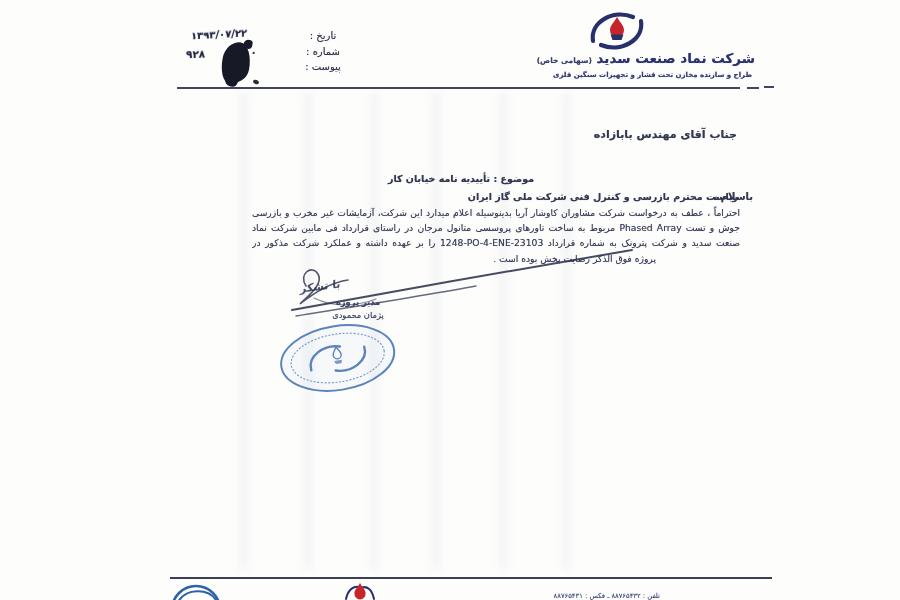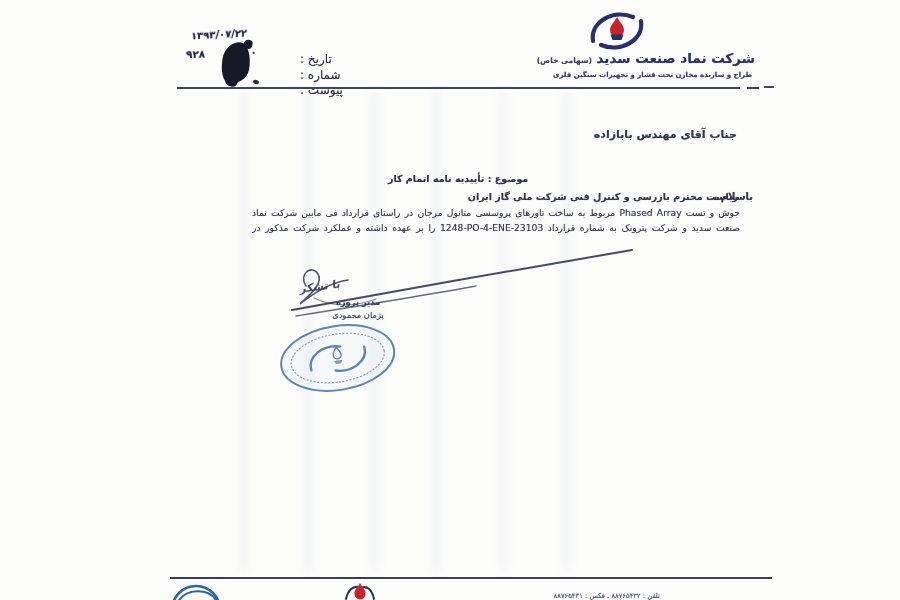--- a/index.html
+++ b/index.html
@@ -16,22 +16,22 @@
   .hw-date{left:191px;top:29px;font-size:10px;transform:rotate(-3deg) skewX(-6deg);}
   .hw-number{left:186px;top:47px;font-size:10.5px;word-spacing:16px;transform:rotate(-2deg) skewX(-4deg);}
   .blot{position:absolute;left:222px;top:42px;width:28px;height:42px;background:#171a26;
         border-radius:55% 45% 65% 35% / 45% 60% 40% 55%;transform:rotate(10deg);}
   .blot:after{content:"";position:absolute;left:6px;top:30px;width:13px;height:15px;
         background:#171a26;border-radius:50% 60% 40% 50%;}
   .blot:before{content:"";position:absolute;left:18px;top:-4px;width:9px;height:9px;
         background:#171a26;border-radius:60% 40% 50% 50%;}
   .blot-dot{position:absolute;left:253px;top:80px;width:6px;height:4px;background:#2a2e3f;
         border-radius:50%;transform:rotate(20deg);}
-  .meta-labels{position:absolute;left:300px;top:52px;width:46px;direction:rtl;
-        font-size:12px;color:#2f3348;line-height:15.5px;text-align:left;}
+  .meta-labels{position:absolute;left:300px;top:28px;width:46px;direction:rtl;
+        font-size:10px;color:#2f3348;line-height:15.5px;text-align:center;}
   .logo{position:absolute;left:586px;top:8px;}
   .company-name{position:absolute;top:50px;right:145px;width:196px;text-align:center;
         font-size:13.5px;font-weight:bold;color:#2a3170;direction:rtl;white-space:nowrap;}
   .company-type{font-size:7.5px;font-weight:bold;color:#39406f;}
   .company-tagline{position:absolute;top:71px;right:148px;width:190px;text-align:center;
         font-size:7px;font-weight:bold;color:#343c77;direction:rtl;white-space:nowrap;margin-left:28px;}
   .rule1{position:absolute;left:177px;top:87px;width:563px;height:2.2px;background:#42465c;}
   .rule1-d1{position:absolute;left:747px;top:87px;width:12px;height:2px;background:#42465c;}
   .rule1-d2{position:absolute;left:764px;top:86px;width:10px;height:2px;background:#42465c;}
   
@@ -101,26 +101,28 @@
   </div>
   <div class="company-tagline scantext">طراح و سازنده مخازن تحت فشار و تجهیزات سنگین فلزی</div>
 
   <div class="rule1"></div>
   <div class="rule1-d1"></div>
   <div class="rule1-d2"></div>
 
   <div class="recipient-1 rtl scantext">جناب آقای مهندس بابازاده</div>
   <div class="recipient-2 rtl scantext">ریاست محترم بازرسی و کنترل فنی شرکت ملی گاز ایران</div>
 
-  <div class="subject rtl scantext">موضوع : تأییدیه نامه اتمام کار</div>
+  <div class="subject rtl scantext">موضوع : تأییدیه نامه خیابان کار</div>
   <div class="greeting rtl scantext">باسلام ،</div>
 
   <div class="body-block scantext">
+    <div class="body-line">احتراماً ، عطف به درخواست شرکت مشاوران کاوشار آریا بدینوسیله اعلام میدارد این شرکت، آزمایشات غیر مخرب و بازرسی</div>
     <div class="body-line">جوش و تست Phased Array مربوط به ساخت تاورهای پروسسی متانول مرجان در راستای قرارداد فی مابین شرکت نماد</div>
     <div class="body-line">صنعت سدید و شرکت پترونک به شماره قرارداد ‪1248-PO-4-ENE-23103‬ را بر عهده داشته و عملکرد شرکت مذکور در</div>
+    <div class="body-line last">پروژه فوق الذکر رضایت بخش بوده است .</div>
   </div>
 
   <div class="sig-svg">
     <svg width="440" height="110" viewBox="0 0 440 110">
       <path d="M44,72 C140,54 300,26 384,12" fill="none" stroke="#262c48" stroke-width="2" stroke-linecap="round" opacity=".85"></path>
       <path d="M48,78 C110,68 180,57 228,48" fill="none" stroke="#262c48" stroke-width="1.4" stroke-linecap="round" opacity=".7"></path>
       <path d="M58,48 c-8,-12 6,-22 12,-12 c6,10 -10,22 -18,30 c20,-16 34,-22 48,-24" fill="none" stroke="#262c48" stroke-width="1.6" stroke-linecap="round" opacity=".8"></path>
       <path d="M66,60 c20,10 44,8 62,1" fill="none" stroke="#262c48" stroke-width="1.1" stroke-linecap="round" opacity=".55"></path>
     </svg>
   </div>

